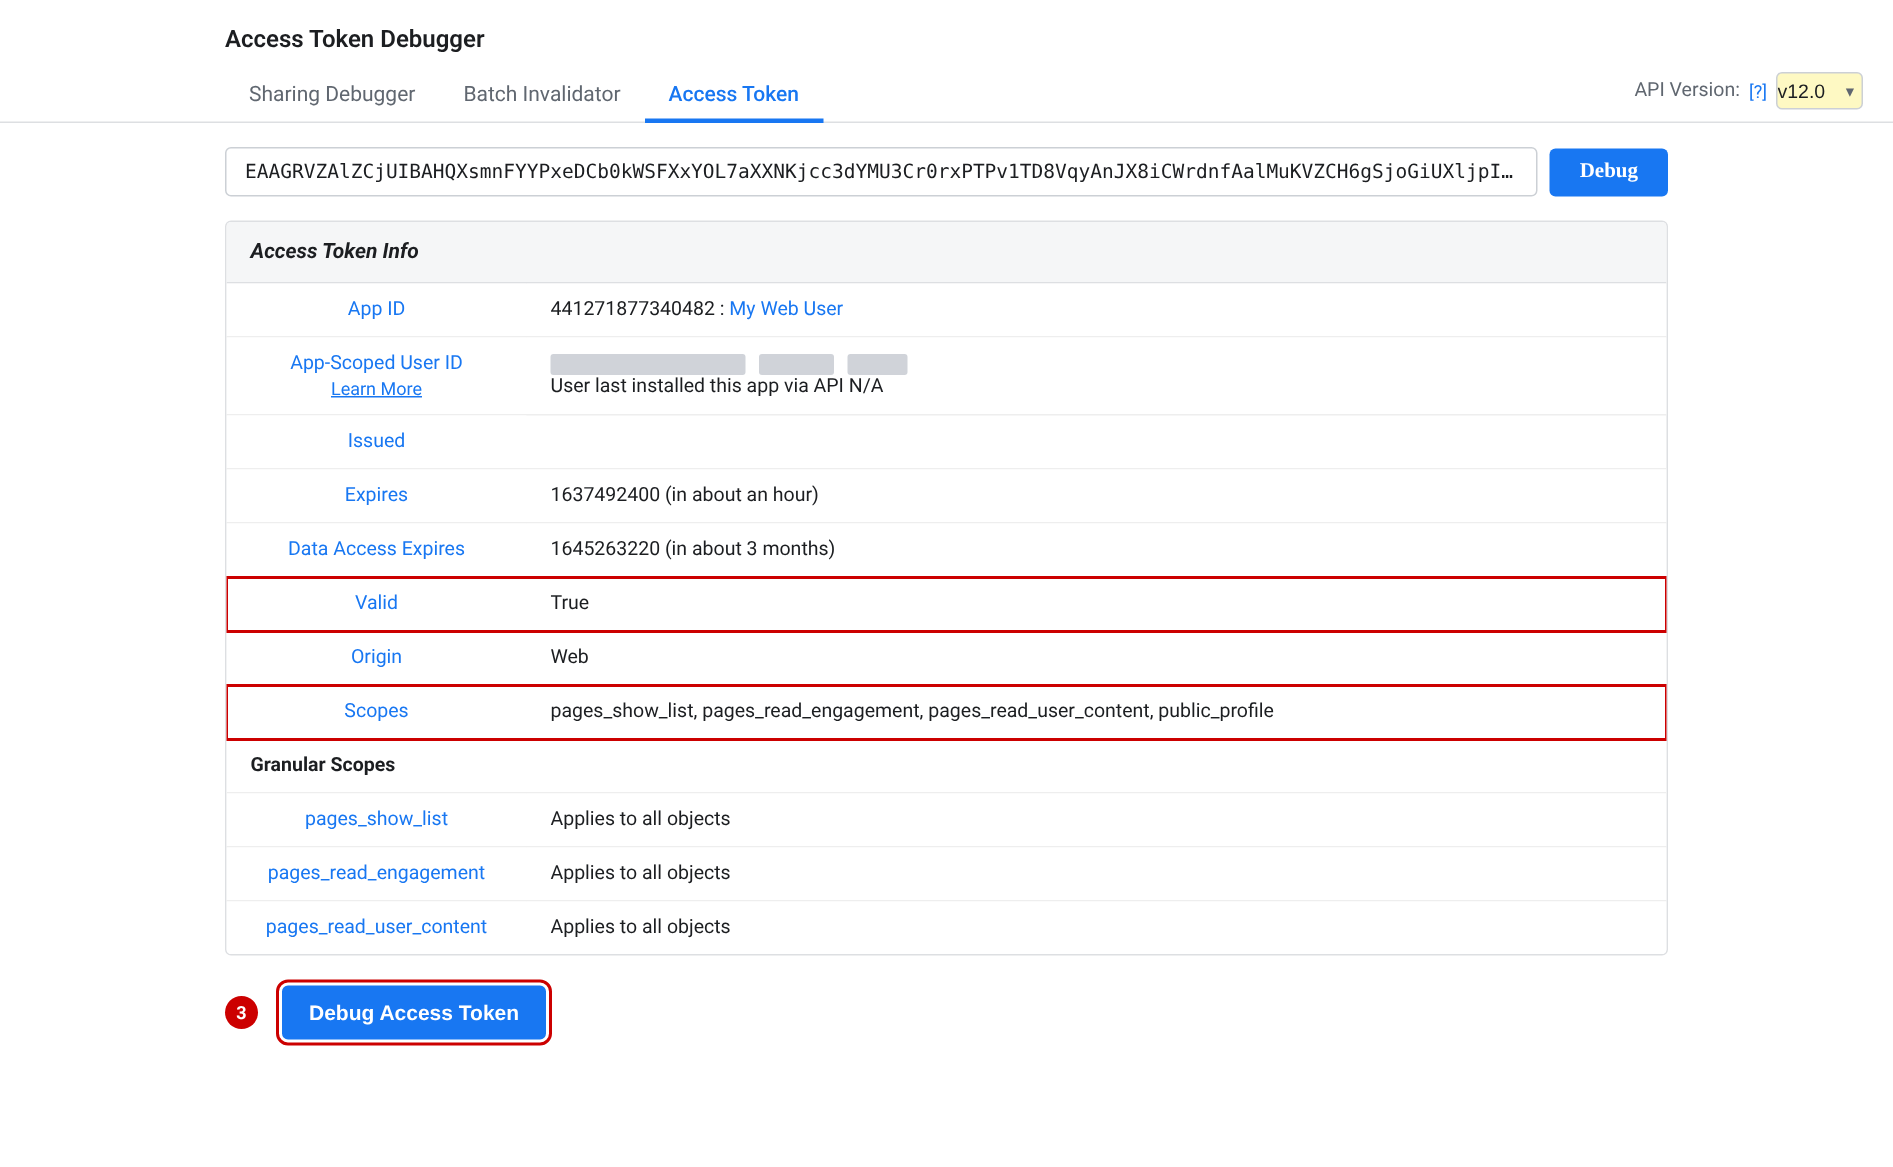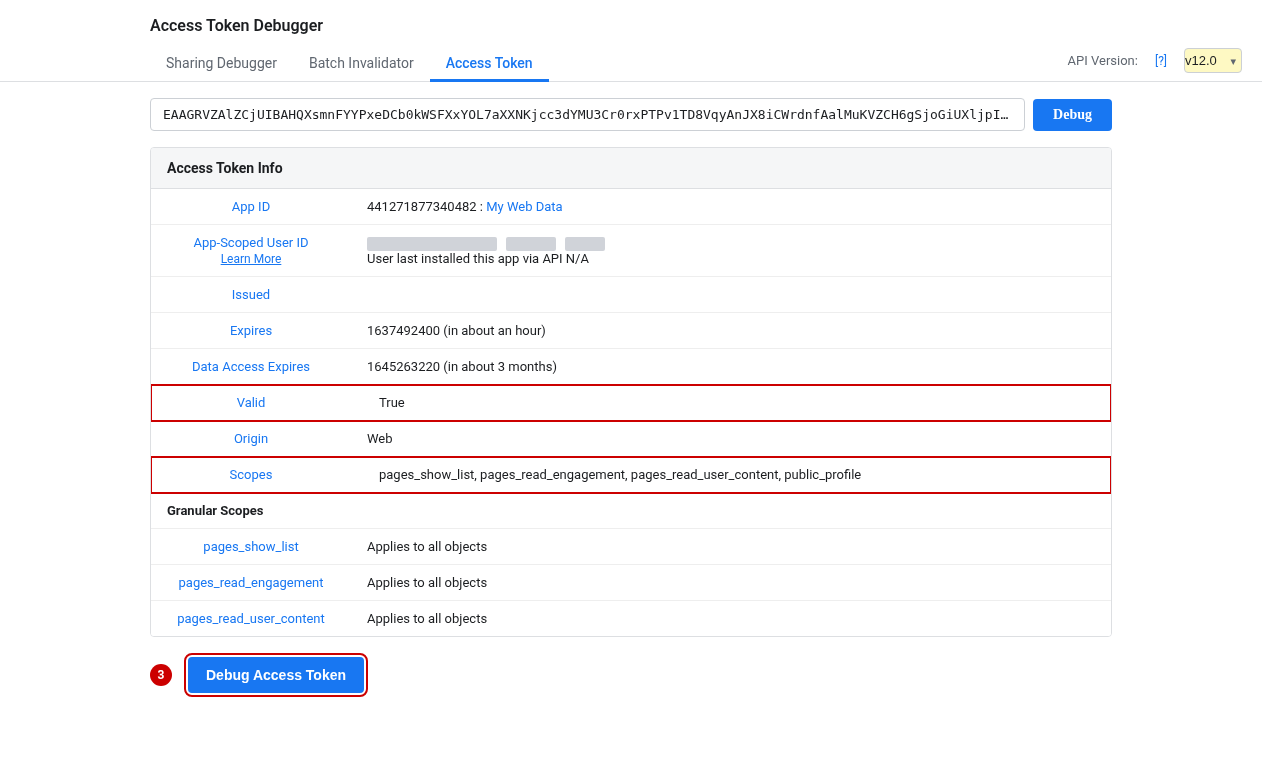--- a/index.html
+++ b/index.html
@@ -42,21 +42,21 @@
     }
     .tab.active {
       color: #1877f2;
       border-bottom: 3px solid #1877f2;
       font-weight: 500;
     }
     .api-version-area {
       margin-left: auto;
       display: flex;
       align-items: center;
-      gap: 17px;
+      gap: 6px;
       padding-bottom: 8px;
       font-size: 13px;
       color: #606770;
     }
     .api-version-select {
       border: 1px solid #ccd0d5;
       border-radius: 4px;
       padding: 4px 24px 4px 0;
       font-size: 13px;
       background: #fef9c3;
@@ -120,20 +120,21 @@
       border: 1px solid #dddfe2;
       border-radius: 4px;
       overflow: hidden;
     }
     .card-header {
       padding: 12px 16px;
       background: #f5f6f7;
       border-bottom: 1px solid #dddfe2;
       font-weight: 700;
       font-size: 14px;
+      font-style: italic;
     }
     .info-row {
       display: flex;
       border-bottom: 1px solid #eee;
     }
     .info-row:last-child {
       border-bottom: none;
     }
     .info-label {
       width: 200px;
@@ -193,21 +194,20 @@
       width: 40px;
       vertical-align: middle;
     }
     .highlighted-row {
       outline: 2px solid #cc0000;
       outline-offset: -1px;
       position: relative;
     }
     .row-with-badge {
       position: relative;
-      gap: 12px;
     }
     .sub-header {
       padding: 10px 16px;
       font-weight: 700;
       font-size: 13px;
       background: #fff;
       border-bottom: 1px solid #eee;
     }
     .bottom-actions {
       padding: 20px 0;
@@ -273,21 +273,21 @@
   <div class="main-content">
     <div class="info-card">
 
       <div class="card-header">Access Token Info</div>
 
       <div class="info-row">
         <div class="info-label">
           <span class="label-main">App ID</span>
         </div>
         <div class="info-value">
-          <span>441271877340482 : </span><a href="#">My Web Data</a>
+          <span>441271877340482 : </span><a href="#">My Web User</a>
         </div>
       </div>
 
 
       <div class="info-row">
         <div class="info-label">
           <span class="label-main">App-Scoped User ID</span>
           <a href="#" class="label-link">Learn More</a>
         </div>
         <div class="info-value">

